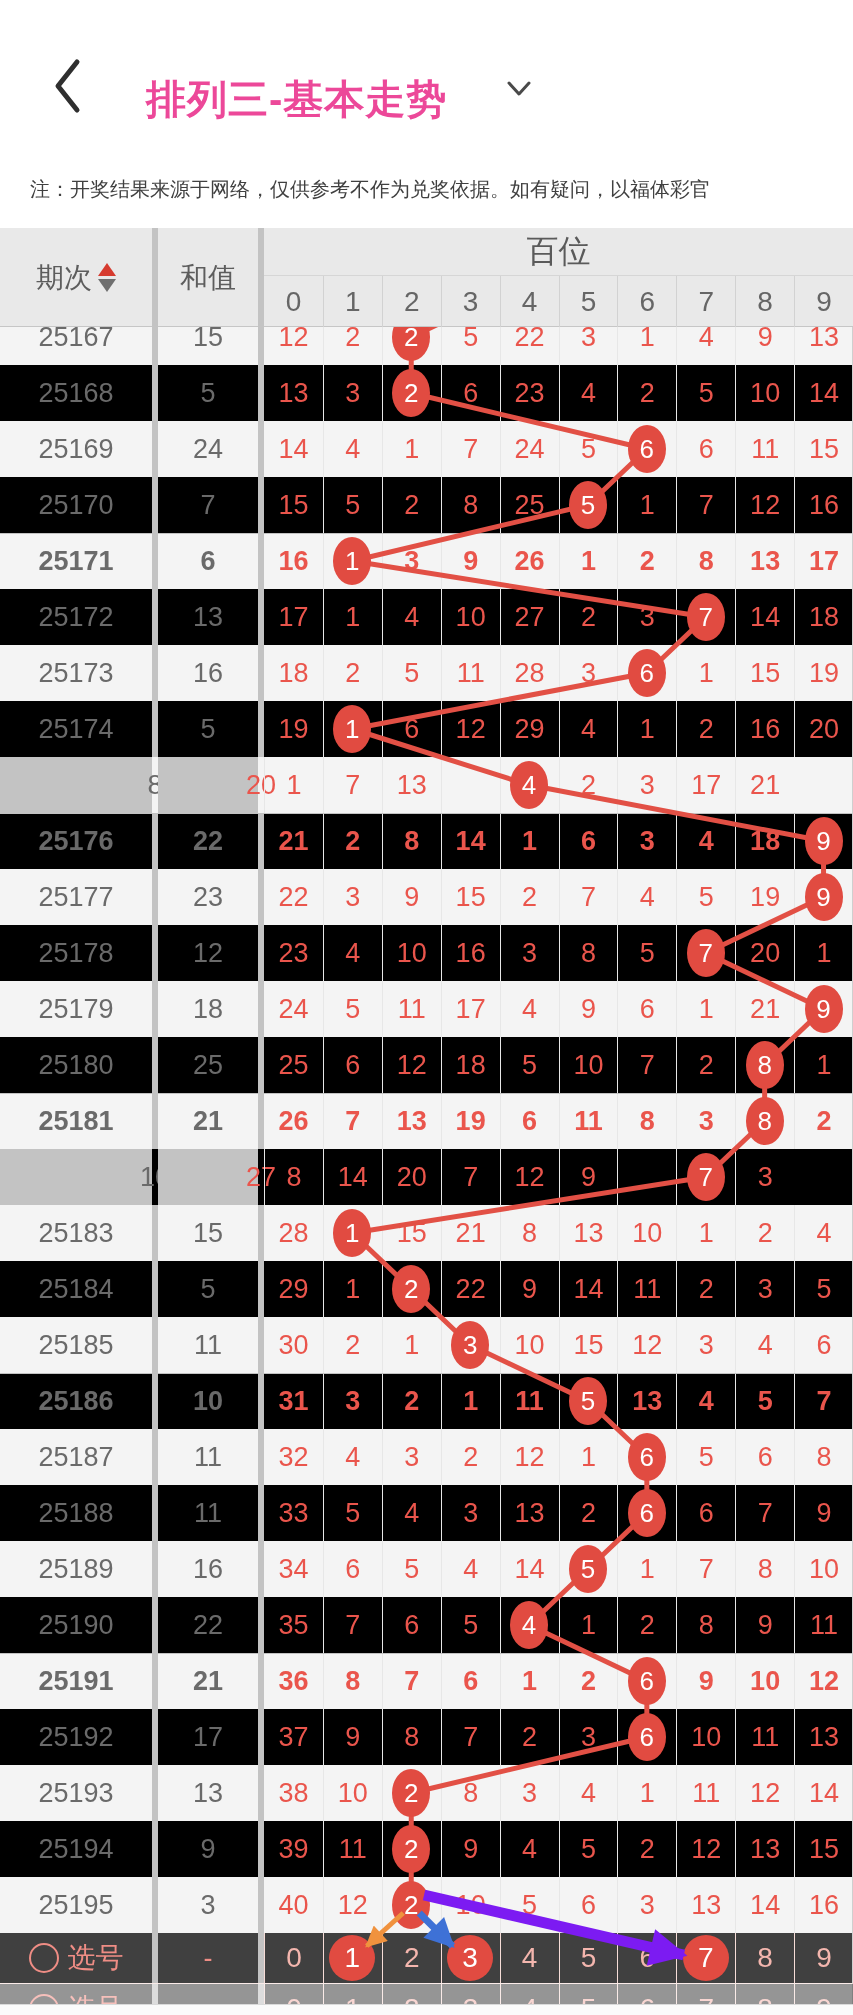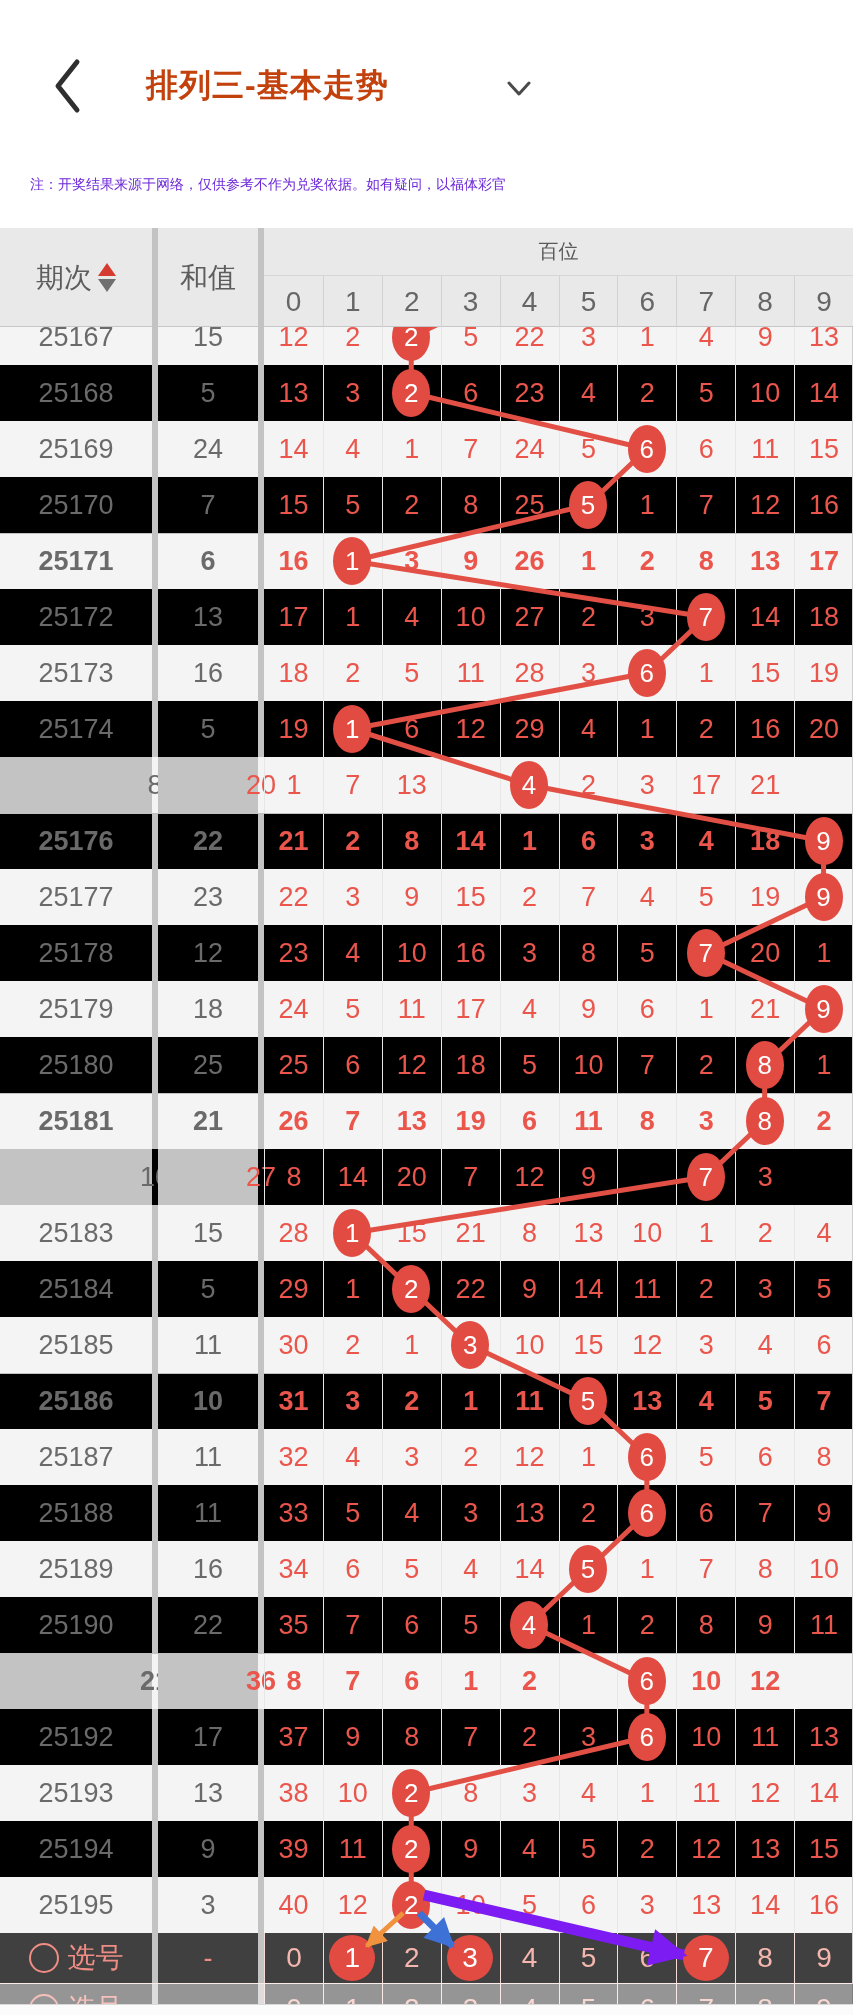--- a/index.html
+++ b/index.html
@@ -4,36 +4,36 @@
 <style>
   html,body{margin:0;padding:0;}
   body{
     width:853px;height:2015px;position:relative;overflow:hidden;background:#fff;
     font-family:"Liberation Sans","DejaVu Sans",sans-serif;
     -webkit-font-smoothing:antialiased;
   }
   
   .navbar{position:absolute;top:0;left:0;width:853px;height:135px;background:#fff;z-index:10;}
   .back-btn{position:absolute;left:50px;top:58px;width:34px;height:56px;cursor:pointer;}
-  .nav-title{position:absolute;left:146px;top:64px;font-size:32px;font-weight:700;color:#c2410c;letter-spacing:1px;white-space:nowrap;}
+  .nav-title{position:absolute;left:146px;top:72px;font-size:40px;font-weight:700;color:#ec4899;letter-spacing:1px;white-space:nowrap;}
   .nav-caret{position:absolute;left:506px;top:80px;width:26px;height:18px;cursor:pointer;}
   
-  .note{position:absolute;left:30px;top:176px;width:823px;height:28px;font-size:14px;color:#6d28d9;white-space:nowrap;overflow:hidden;}
+  .note{position:absolute;left:30px;top:176px;width:823px;height:28px;font-size:20px;color:#404040;white-space:nowrap;overflow:hidden;}
   
   .table{position:absolute;left:0;top:228px;width:853px;height:1787px;overflow:hidden;}
   .grid{display:grid;grid-template-columns:152px 6px 100px 6px repeat(10,1fr);}
   .band{background:#c3c3c3;}
   
   .thead{position:absolute;top:0;left:0;width:853px;height:99px;z-index:6;background:#e9e9e9;
          display:grid;grid-template-columns:152px 6px 100px 6px 1fr;grid-template-rows:48px 51px;
          border-bottom:1px solid #c6c6c6;box-sizing:border-box;}
   .th-period,.th-sum{grid-row:1 / span 2;display:flex;align-items:center;justify-content:center;
          font-size:28px;color:#5d5d5d;}
   .th-band{grid-row:1 / span 2;background:#c3c3c3;}
-  .th-group{grid-row:1;display:flex;align-items:center;justify-content:center;font-size:20px;color:#5a5a5a;
+  .th-group{grid-row:1;display:flex;align-items:center;justify-content:center;font-size:32px;color:#5a5a5a;
          border-bottom:1px solid #d6d6d6;box-sizing:border-box;}
   .th-digits{grid-row:2;display:grid;grid-template-columns:repeat(10,1fr);}
   .th-digit{display:flex;align-items:center;justify-content:center;font-size:28px;color:#666;
          border-left:1px solid #d2d2d2;box-sizing:border-box;}
   .th-digit:first-child{border-left:none;}
   .sort-icons{display:inline-flex;flex-direction:column;margin-left:6px;gap:3px;cursor:pointer;}
   .tri{width:0;height:0;border-left:9px solid transparent;border-right:9px solid transparent;}
   .tri.up{border-bottom:13px solid #d63b2f;}
   .tri.down{border-top:13px solid #6f6f6f;}
   
@@ -493,20 +493,21 @@
         <div class="dcell">6</div>
         <div class="dcell">5</div>
         <div class="dcell"></div>
         <div class="dcell">1</div>
         <div class="dcell">2</div>
         <div class="dcell">8</div>
         <div class="dcell">9</div>
         <div class="dcell">11</div>
       </div>
       <div class="trow grid odd sep">
+        <div class="pcell">25191</div>
         <div class="band"></div>
         <div class="scell">21</div>
         <div class="band"></div>
         <div class="dcell first">36</div>
         <div class="dcell">8</div>
         <div class="dcell">7</div>
         <div class="dcell">6</div>
         <div class="dcell">1</div>
         <div class="dcell">2</div>
         <div class="dcell"></div>

